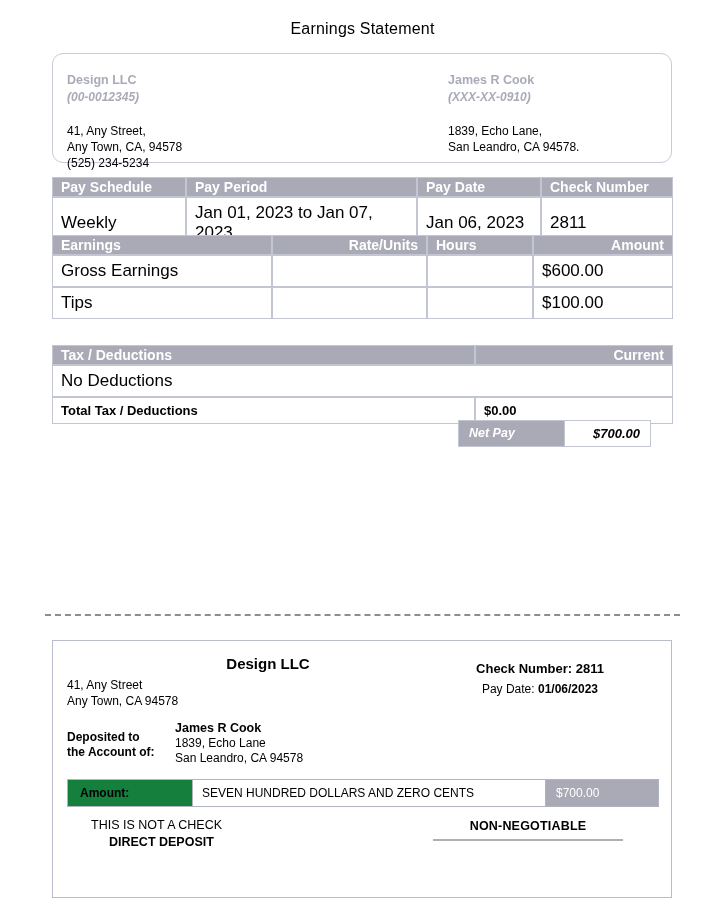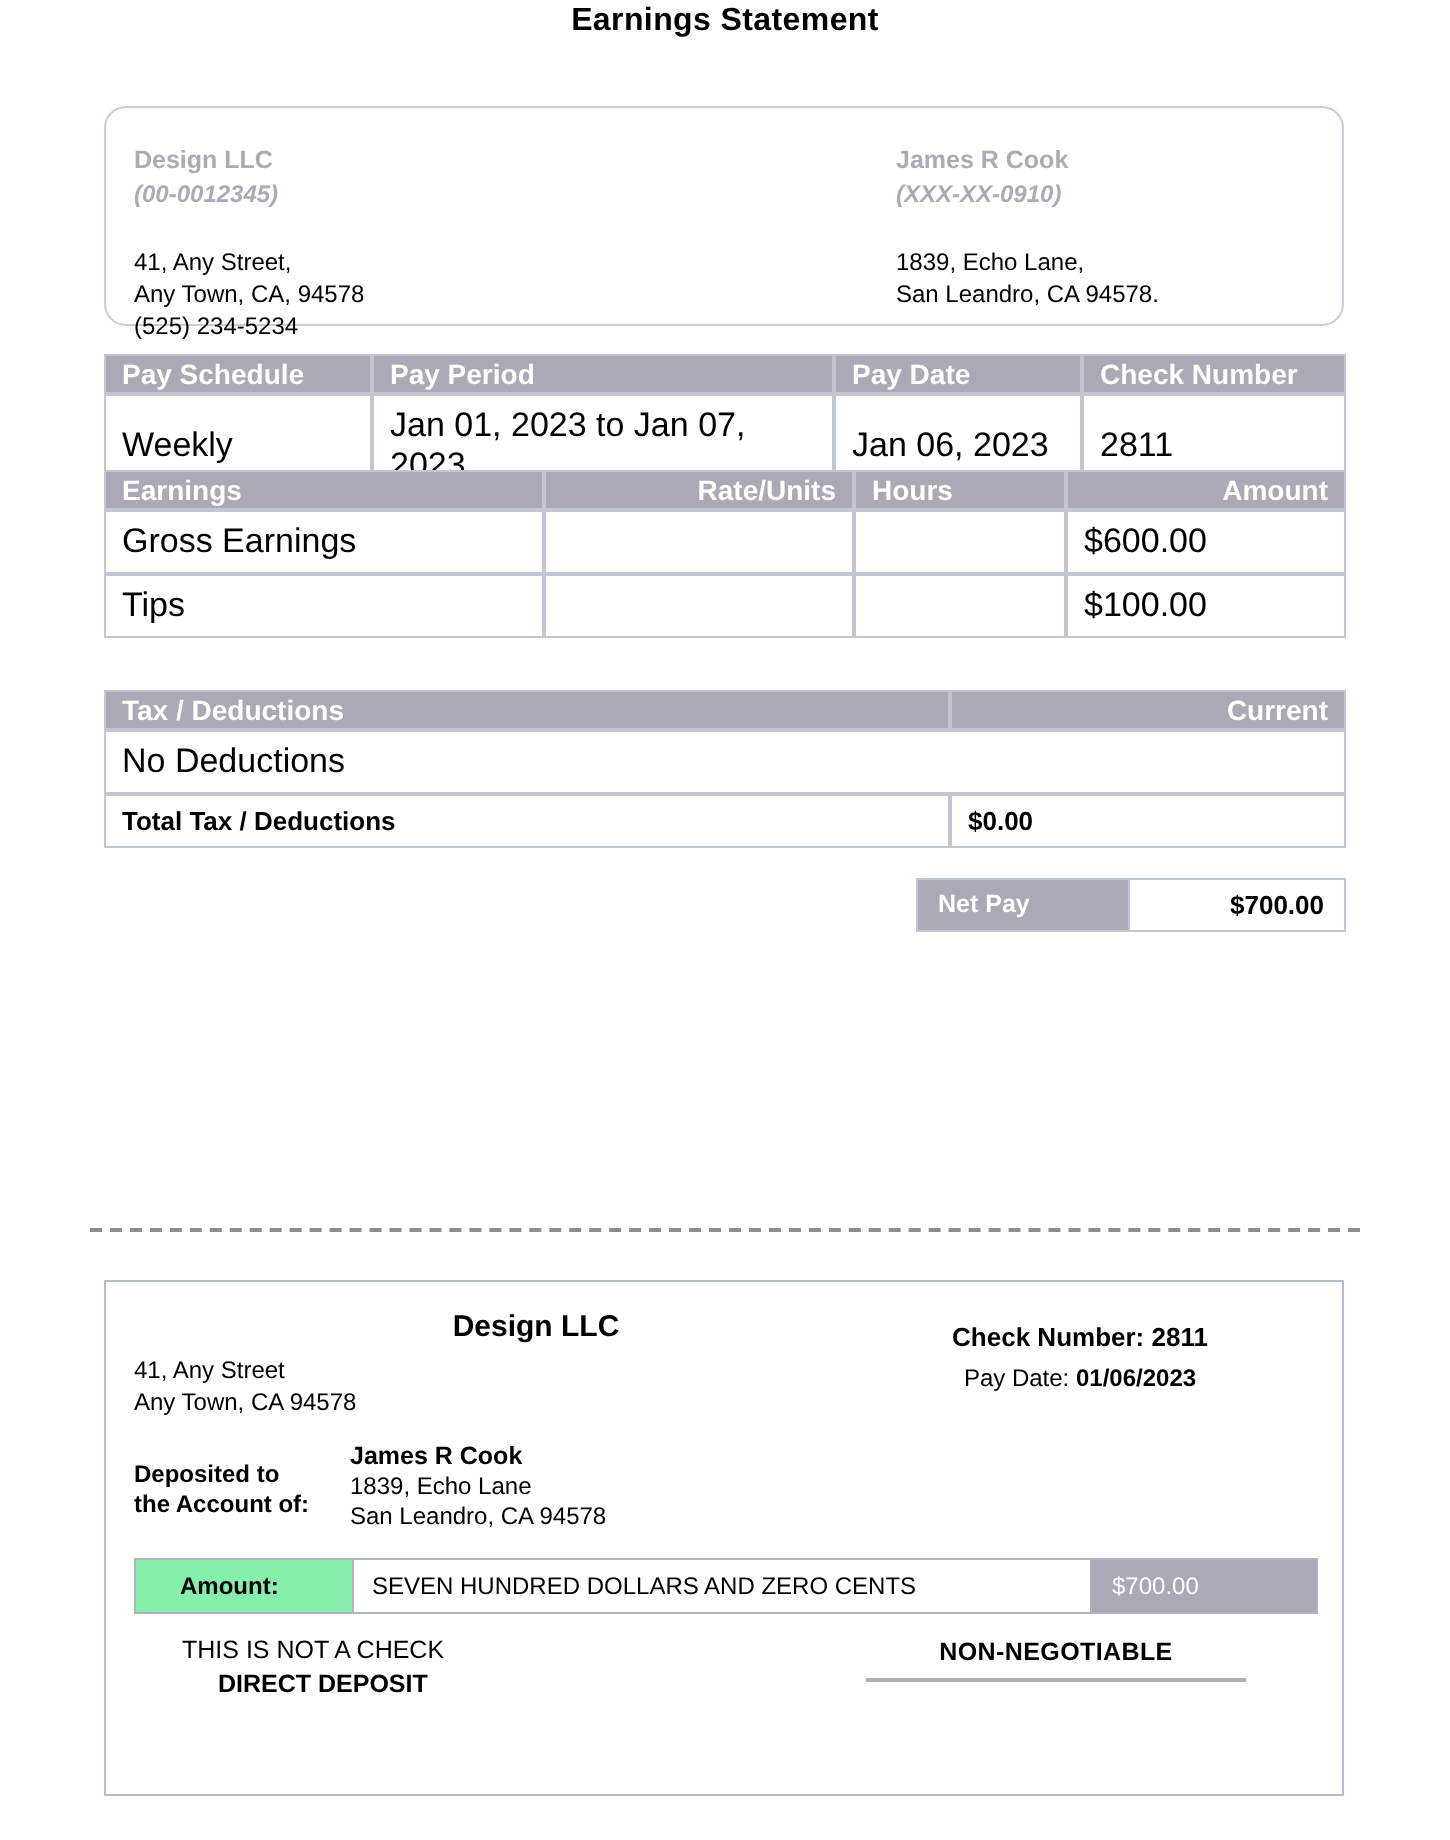--- a/index.html
+++ b/index.html
@@ -13,23 +13,23 @@
     position: relative;
     font-family: "Liberation Sans", sans-serif;
     color: #000000;
     overflow: hidden;
   }
 
   
   .page-title {
     text-align: center;
     font-size: 16px;
-    font-weight: bold;
+    font-weight: normal;
     letter-spacing: 0.2px;
-    padding-top: 2px;
+    padding-top: 20px;
     margin: 0 0 20px 0;
   }
 
   
   .addr-panel {
     position: absolute;
     left: 52px;
     top: 53px;
     width: 620px;
     height: 110px;
@@ -102,25 +102,26 @@
 
   
   #schedule-table  { top: 177px; }
   #earnings-table  { top: 235px; }
   #deductions-table{ top: 345px; }
 
   
   .netpay-wrap {
     position: absolute;
     left: 458px;
-    top: 439px;
-    width: 215px;
+    top: 420px;
+    width: 193px;
     display: flex;
     border: 1px solid #c2c5d2;
     box-sizing: border-box;
+    font-style: italic;
   }
   .netpay-label {
     background: #a9aab6;
     color: #ffffff;
     font-weight: bold;
     font-size: 12.5px;
     padding: 5px 10px;
     width: 105px;
     box-sizing: border-box;
   }
@@ -214,26 +215,26 @@
   .amount-row {
     position: absolute;
     left: 14px;
     top: 138px;
     width: 592px;
     display: flex;
     box-sizing: border-box;
     border: 1px solid #b0b3c0;
   }
   .amount-label {
-    background: #86efac;
+    background: #15803d;
     color: #000000;
     font-weight: bold;
     font-size: 12px;
-    padding: 6px 22px;
-    width: 108px;
+    padding: 6px 12px;
+    width: 124px;
     box-sizing: border-box;
   }
   .amount-words {
     background: #ffffff;
     font-size: 12px;
     padding: 6px 9px;
     flex: 1;
     border-left: 1px solid #b0b3c0;
     border-right: 1px solid #b0b3c0;
     box-sizing: border-box;

